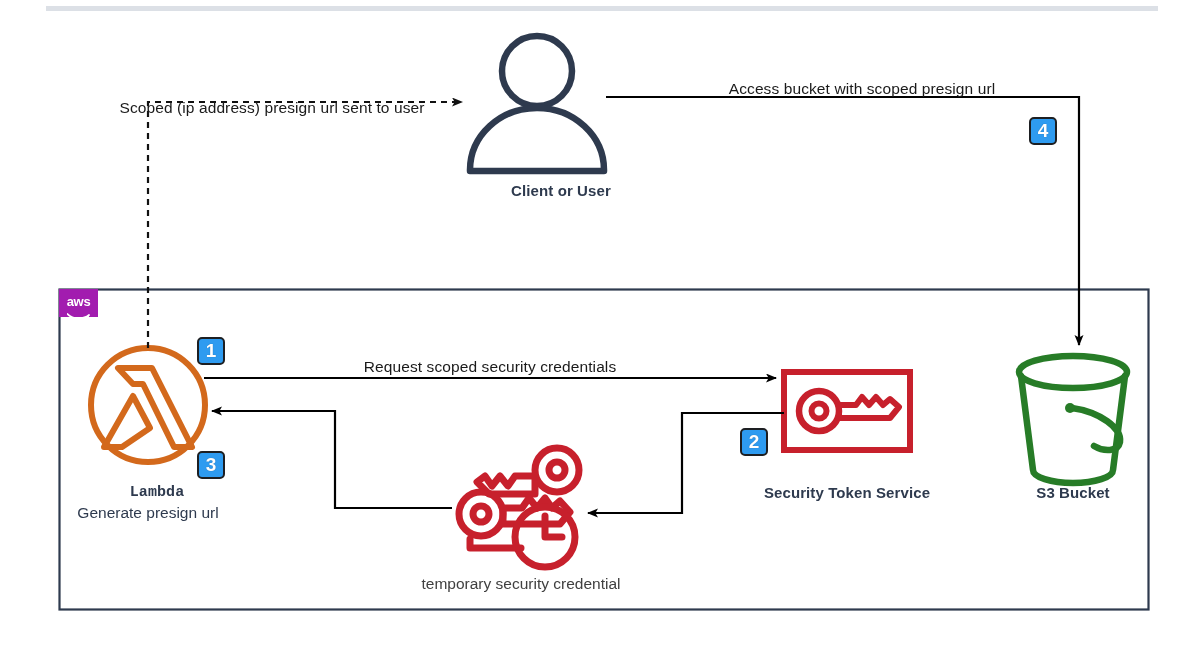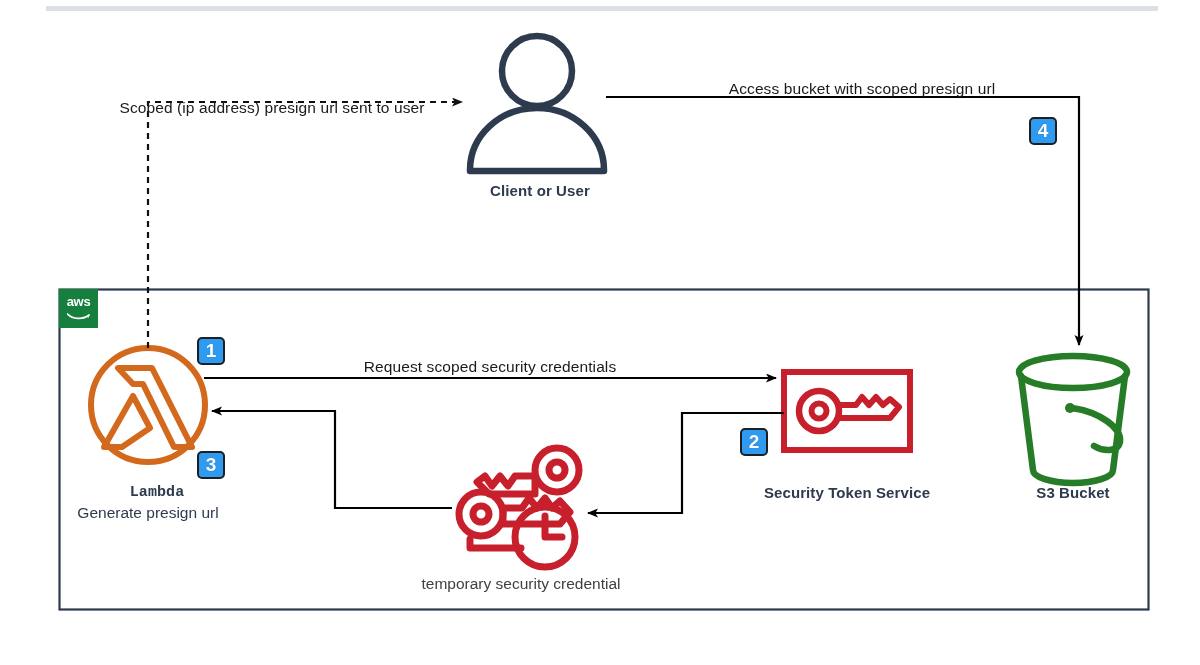--- a/index.html
+++ b/index.html
@@ -65,22 +65,22 @@
     font-size: 19px;
     font-weight: bold;
     line-height: 24px;
     text-align: center;
     font-family: "Liberation Sans", sans-serif;
     text-shadow: 0 0 1px rgba(0,0,0,0.35);
   }
   .aws-badge {
     position: absolute;
     width: 39px;
-    height: 39px;
-    background: #15803d;
+    height: 28px;
+    background: #a21caf;
     left: 59px;
     top: 289px;
   }
   .aws-badge .aws-word {
     position: absolute;
     left: 0;
     top: 5px;
     width: 39px;
     text-align: center;
     color: #ffffff;
@@ -174,21 +174,21 @@
       <path d="M19.5,4.8 L22.4,2.2 L21.6,5.8 Z" fill="#ffffff"></path>
     </svg>
   </div>
 
   <div class="txt edge-label center" style="left:272px; top:80px;margin-top:19px;">Scoped (ip address) presign url sent to user</div>
 
   <div class="txt edge-label center" style="left:862px; top:80px;">Access bucket with scoped presign url</div>
 
   <div class="txt edge-label center" style="left:490px; top:358px;text-align:right;">Request scoped security credentials</div>
 
-  <div class="txt node-title center" style="left:540px; top:182px;">Client or User</div>
+  <div class="txt node-title center" style="left:561px; top:182px;">Client or User</div>
 
   <div class="txt node-title center" style="left:157px; top:484px;font-family:Liberation Mono, monospace;">Lambda</div>
   <div class="txt node-sub center" style="left:148px; top:504px;">Generate presign url</div>
 
   <div class="txt node-title center" style="left:847px; top:484px;">Security Token Service</div>
 
   <div class="txt caption center" style="left:521px; top:575px;">temporary security credential</div>
 
   <div class="txt node-title center" style="left:1073px; top:484px;">S3 Bucket</div>
 

